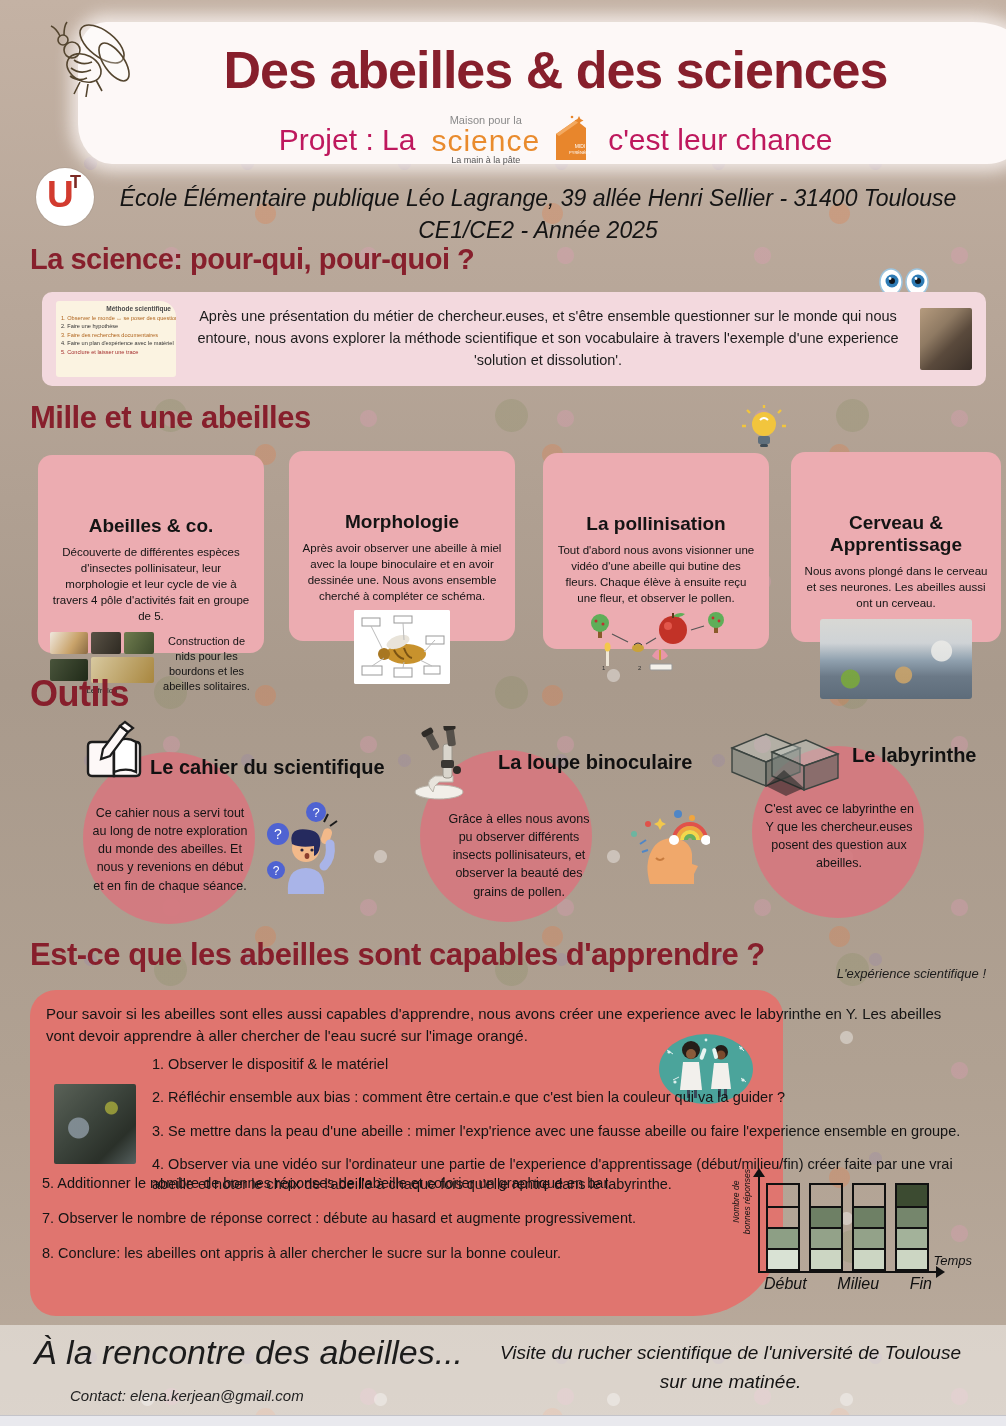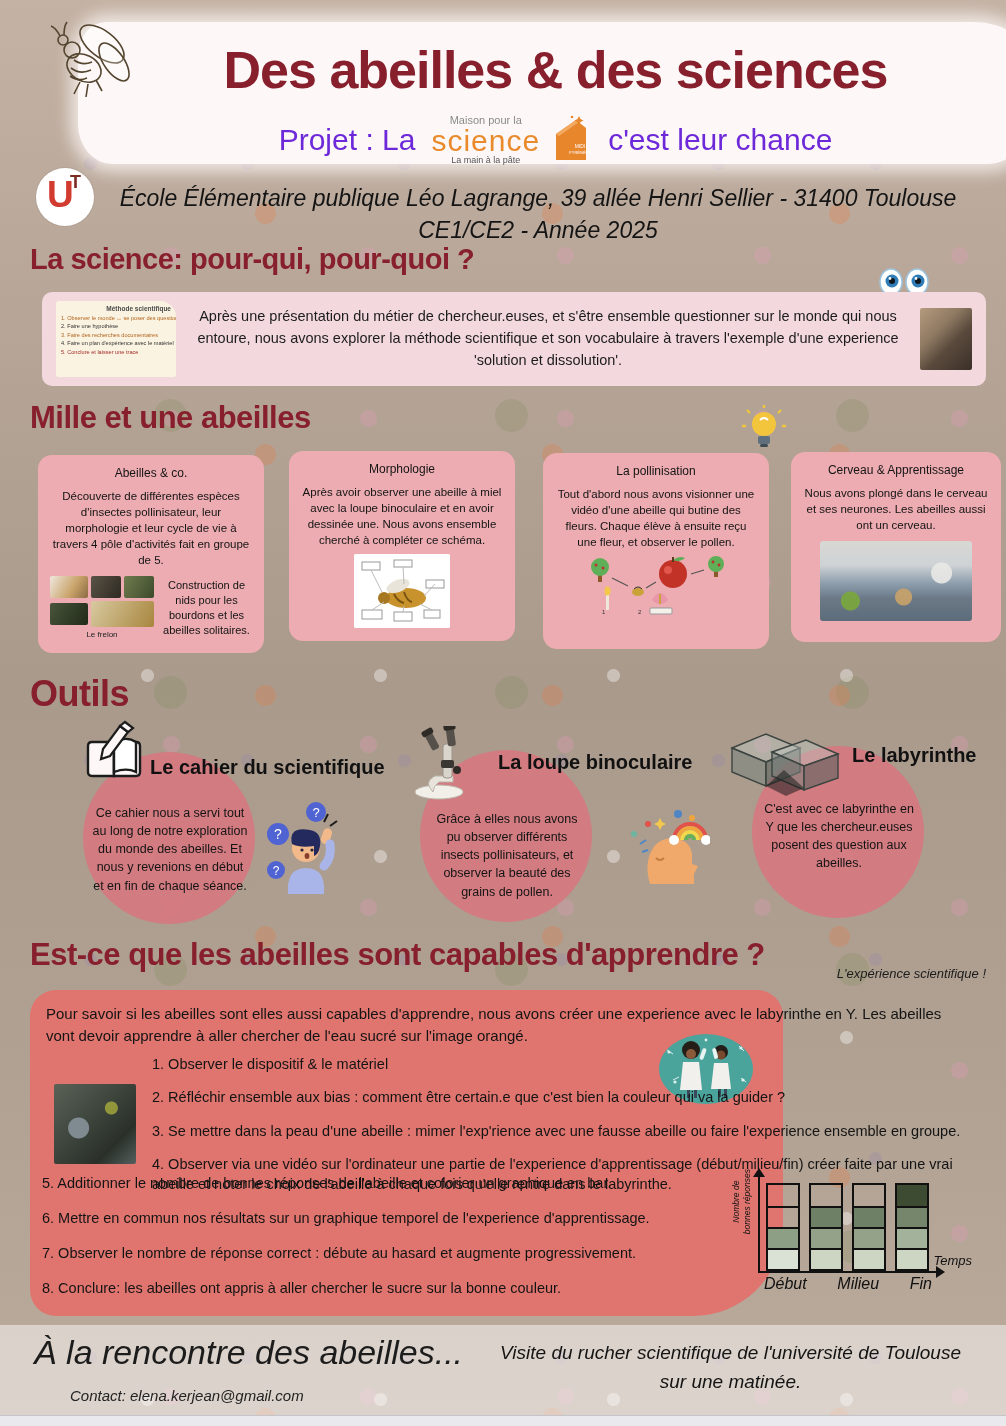--- a/index.html
+++ b/index.html
@@ -18,21 +18,21 @@
     background-position:31px 42px, 122px 93px, 73px 11px, 12px 64px, 0 0, 0 0;
   }
   .red-heading{position:absolute;color:#871f2c;font-weight:bold;letter-spacing:-.5px;}
 
   
   .banner{position:absolute;left:78px;top:22px;width:908px;height:142px;background:#fdf8f7;
     border-radius:28px 60px 46px 34px/34px 44px 52px 40px;box-shadow:0 0 16px 8px rgba(253,248,247,.75);padding-left:47px;}
   .banner-title{position:absolute;left:0;right:0;top:18px;text-align:center;color:#871f2c;
     font-size:52px;font-weight:bold;letter-spacing:-1px;}
   .banner-sub{position:absolute;left:0;right:0;top:92px;display:flex;justify-content:center;align-items:center;gap:16px;}
-  .banner-sub .subtxt{color:#6d28d9;font-size:30px;font-weight:500;}
+  .banner-sub .subtxt{color:#be185d;font-size:30px;font-weight:500;}
   .mps{display:flex;align-items:center;gap:6px;}
   .mps-text{display:flex;flex-direction:column;align-items:center;line-height:1;}
   .mps-top{font-size:11px;color:#8a8a8a;}
   .mps-name{font-size:30px;color:#e98b2d;font-weight:500;letter-spacing:1px;}
   .mps-sub{font-size:9px;color:#555;}
   .bee-sketch{position:absolute;left:50px;top:6px;z-index:3;}
 
   
   .ut-logo{position:absolute;left:36px;top:168px;width:58px;height:58px;border-radius:50%;background:#fff;
     box-shadow:0 0 0 1px rgba(0,0,0,.05);}
@@ -53,21 +53,21 @@
   .pinkbox-text{flex:1;padding:0 14px;text-align:center;font-size:14.5px;line-height:1.5;color:#1c1c1c;}
   .pinkbox-photo{width:52px;height:62px;margin-right:14px;flex:none;border-radius:2px;
     background:linear-gradient(135deg,#b59b7e 0%,#8f7a63 35%,#5a4a3c 60%,#3a2f28 100%);
     background-blend-mode:multiply;}
 
   
   .h-abeilles{left:30px;top:400px;font-size:31px;text-align:center;}
   .bulb{position:absolute;left:742px;top:400px;}
   .card{position:absolute;background:#ecacb1;border-radius:14px;padding:12px 12px 10px;box-sizing:border-box;
     text-align:center;color:#141414;}
-  .card-title{font-size:12px;font-weight:normal;line-height:1.15;margin-bottom:7px;}
+  .card-title{font-size:19px;font-weight:bold;line-height:1.15;margin-bottom:7px;margin-top:48px;}
   .card-body{font-size:11.5px;line-height:1.4;}
   #card1{left:38px;top:455px;width:226px;height:198px;}
   #card2{left:289px;top:451px;width:226px;height:190px;}
   #card3{left:543px;top:453px;width:226px;height:196px;}
   #card4{left:791px;top:452px;width:210px;height:190px;}
   .card1-bottom{display:flex;margin-top:8px;align-items:center;gap:6px;}
   .collage{width:105px;flex:none;display:grid;grid-template-columns:38px 30px 30px;grid-gap:3px;align-items:center;}
   .ph{border-radius:2px;height:22px;}
   .ph1{background:linear-gradient(120deg,#efe7dd,#c9a36a 60%,#8a6a42);}
   .ph2{background:linear-gradient(120deg,#5a5246,#2e2a22);}
@@ -90,21 +90,21 @@
   .tool-circle{position:absolute;width:172px;height:172px;border-radius:50%;background:rgba(212,121,127,.94);}
   #circle1{left:83px;top:752px;}
   #circle2{left:420px;top:750px;}
   #circle3{left:752px;top:746px;}
   .tool-title{position:absolute;font-size:20px;font-weight:bold;color:#111;white-space:nowrap;}
   #tool1-title{left:150px;top:756px;}
   #tool2-title{left:498px;top:751px;}
   #tool3-title{left:852px;top:744px;}
   .tool-body{position:absolute;width:158px;text-align:center;font-size:12.5px;line-height:1.45;color:#141414;}
   #tool1-body{left:91px;top:804px;}
-  #tool2-body{left:428px;top:810px;}
+  #tool2-body{left:440px;top:810px;}
   #tool3-body{left:760px;top:800px;}
   .tool-icon{position:absolute;}
   #notebook-pos{left:84px;top:720px;}
   #microscope-pos{left:413px;top:726px;}
   #maze-pos{left:726px;top:730px;}
   #qperson-pos{left:264px;top:800px;}
   #headrainbow-pos{left:626px;top:806px;}
 
   
   .h-exp{left:30px;top:937px;font-size:31px;}
@@ -433,21 +433,20 @@
         </g>
     </svg>
     <div class="steps-a">
       <div>1. Observer le dispositif &amp; le matériel</div>
       <div>2. Réfléchir ensemble aux bias : comment être certain.e que c'est bien la couleur qui va la guider ?</div>
       <div>3. Se mettre dans la peau d'une abeille : mimer l'exp'rience avec une fausse abeille ou faire l'experience ensemble en groupe.</div>
       <div>4. Observer via une vidéo sur l'ordinateur une partie de l'experience d'apprentissage (début/milieu/fin) créer faite par une vrai abeille et noter le choix de l'abeille à chaque fois qu'elle rentre dans le labyrinthe.</div>
     </div>
     <div class="steps-b">
       <div>5. Additionner le nombre de bonnes réponses de l'abeille et colorier un graphique en bar.</div>
-      <div>6. Mettre en commun nos résultats sur un graphique temporel de l'experience d'apprentissage.</div>
       <div>7. Observer le nombre de réponse correct : débute au hasard et augmente progressivement.</div>
       <div>8. Conclure: les abeilles ont appris à aller chercher le sucre sur la bonne couleur.</div>
     </div>
 
     <div class="chart">
       <div class="chart-ylabel">Nombre de bonnes réponses</div>
       <div class="chart-plot">
         <span class="yarrow"></span>
         <span class="xarrow"></span>
       <div class="bar-col">

